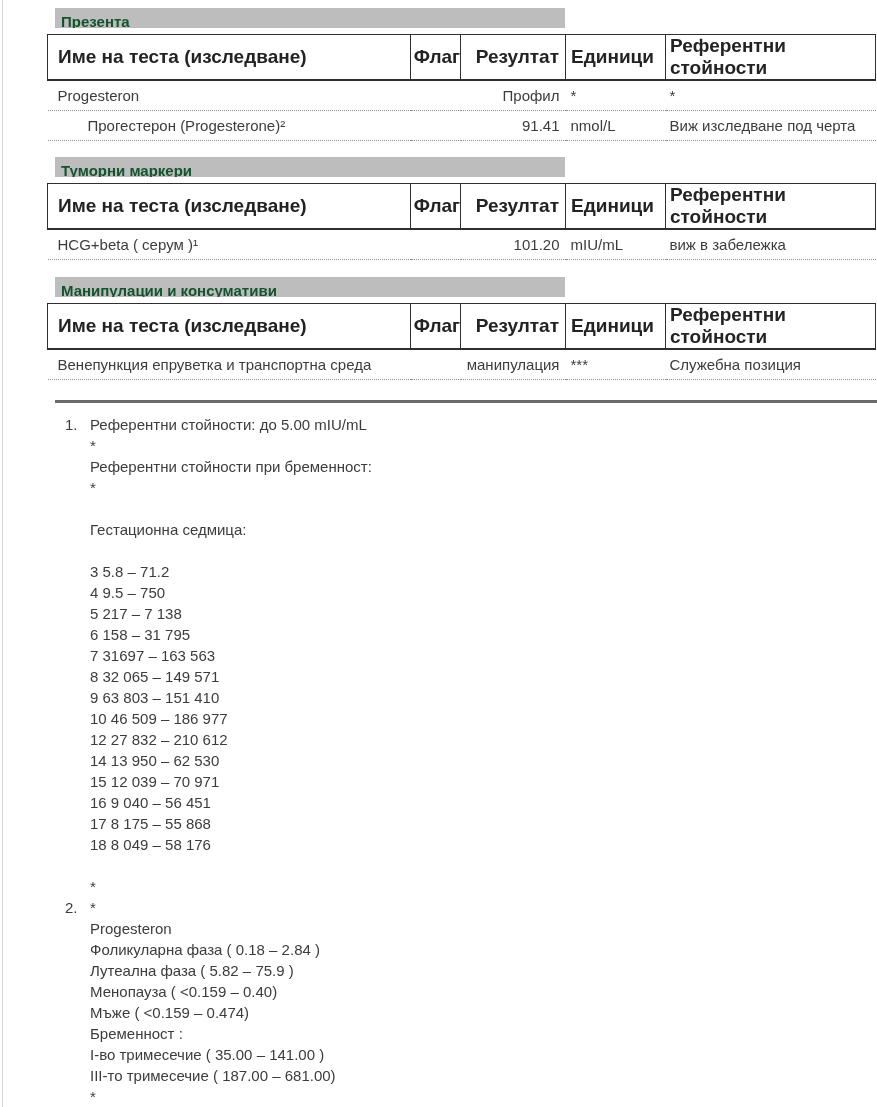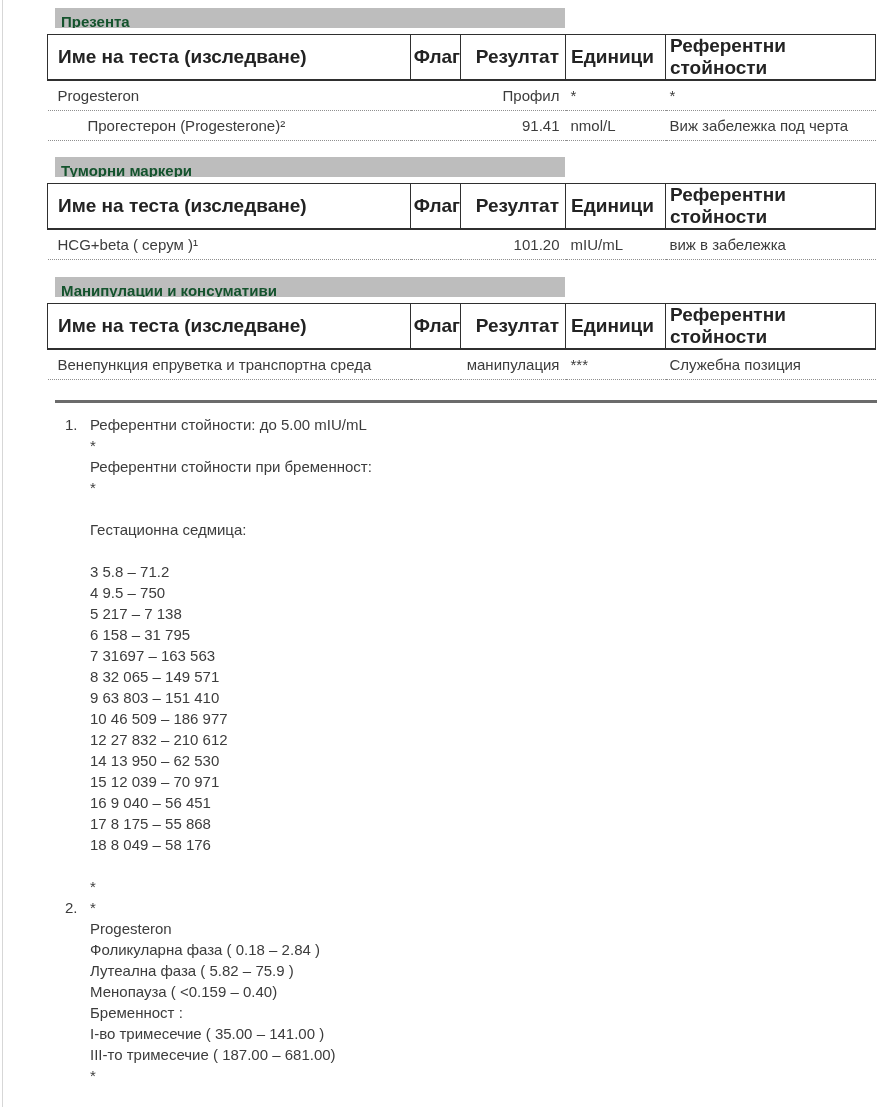--- a/index.html
+++ b/index.html
@@ -95,21 +95,21 @@
     <td class="cell-result">Профил</td>
     <td class="cell-units">*</td>
     <td class="cell-ref">*</td>
   </tr>
 
   <tr class="data-row indent">
     <td class="cell-name">Прогестерон (Progesterone)²</td>
     <td class="cell-flag"></td>
     <td class="cell-result">91.41</td>
     <td class="cell-units">nmol/L</td>
-    <td class="cell-ref">Виж забележка под черта</td>
+    <td class="cell-ref">Виж изследване под черта</td>
   </tr>
 </tbody>
     </table>
   </section>
 
   <section class="lab-section s1">
     <div class="section-bar">Туморни маркери</div>
     <table class="lab-table">
       <colgroup>
         <col class="c-name">
@@ -202,20 +202,21 @@
   </li>
 
   <li class="note">
     <span class="note-num">2.</span>
     <div class="note-lines">
           <div class="note-line">*</div>
           <div class="note-line">Progesteron</div>
           <div class="note-line">Фоликуларна фаза ( 0.18 – 2.84 )</div>
           <div class="note-line">Лутеална фаза ( 5.82 – 75.9 )</div>
           <div class="note-line">Менопауза ( &lt;0.159 – 0.40)</div>
+          <div class="note-line">Мъже ( &lt;0.159 – 0.474)</div>
           <div class="note-line">Бременност :</div>
           <div class="note-line">I-во тримесечие ( 35.00 – 141.00 )</div>
           <div class="note-line">III-то тримесечие ( 187.00 – 681.00)</div>
           <div class="note-line">*</div>
         </div>
   </li>
 </ol>
 </div>
 
 </body></html>

